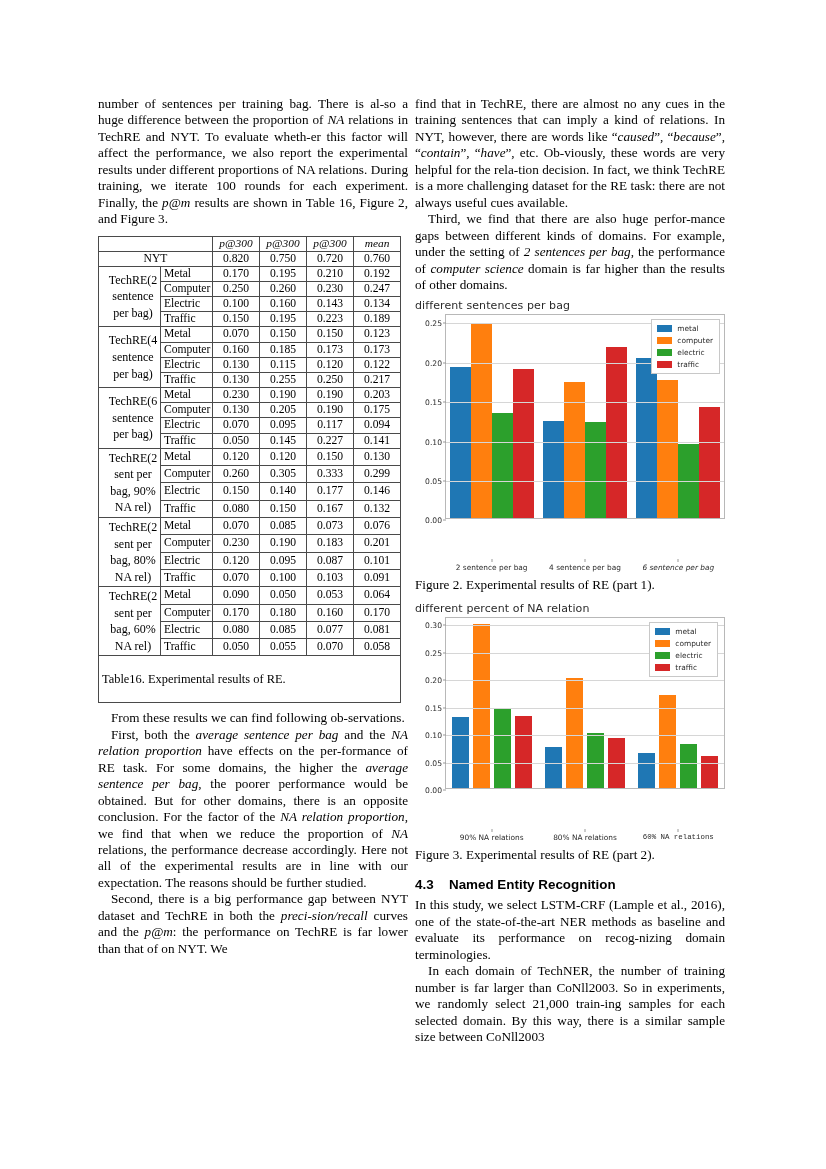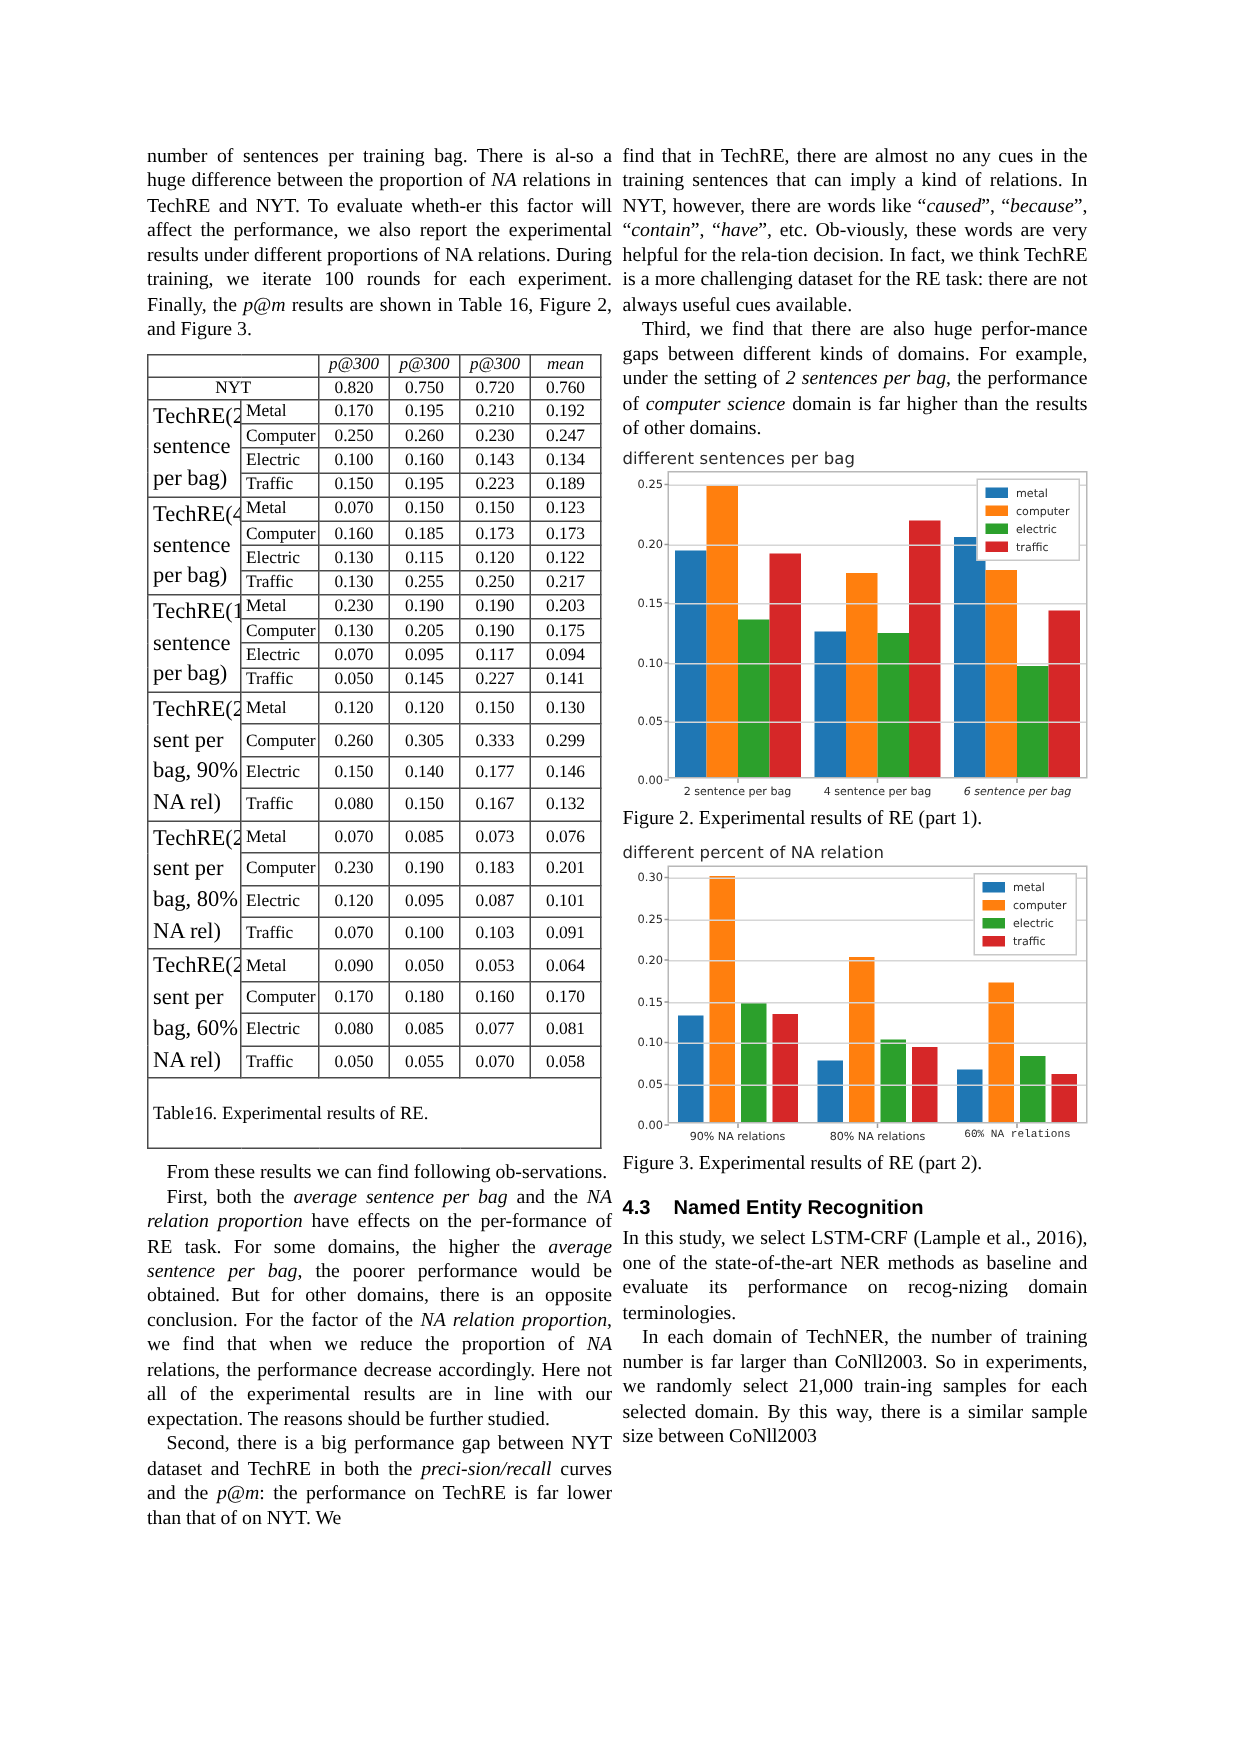--- a/index.html
+++ b/index.html
@@ -64,25 +64,25 @@
     font-style: italic;
     text-align: center;
     font-size: 11.4px;
   }
   .c-group  { width: 62px; position: relative; }
   .c-dom    { width: 52px; }
   .c-num    { width: 47px; text-align: center; }
   td.group-cell {
     padding: 2px 0 2px 1px;
     line-height: 1.38;
-    font-size: 15px;
+    font-size: 12px;
     white-space: normal;
     word-break: keep-all;
     vertical-align: middle;
-    text-align: left;
+    text-align: center;
     overflow: hidden;
   }
   td.group-cell .gl {
     display: block;
     width: 62px;
     overflow: hidden;
     white-space: nowrap;
   }
   td.nyt {
     text-align: center;
@@ -164,20 +164,21 @@
     display: flex;
     position: relative;
   }
   .xlab {
     flex: 1 1 0;
     text-align: center;
     font-size: 7.4px;
     color: #2a2a2a;
     padding-top: 4px;
     white-space: nowrap;
+    margin-top: 40px;
   }
   .xtickmark {
     position: absolute;
     top: 0;
     width: 1px;
     height: 3px;
     background: #9a9a9a;
     transform: translateX(-50%);
   }
   .legend {
@@ -312,21 +313,21 @@
             </tr>
             <tr>
               <td class="c-dom dom">Traffic</td>
               <td class="c-num">0.130</td>
               <td class="c-num">0.255</td>
               <td class="c-num">0.250</td>
               <td class="c-num">0.217</td>
             </tr>
             <tr>
               <td class="group-cell" rowspan="4">
-                <span class="gl">TechRE(1</span>
+                <span class="gl">TechRE(6</span>
                 <span class="gl">sentence</span>
                 <span class="gl">per bag)</span>
               </td>
               <td class="c-dom dom">Metal</td>
               <td class="c-num">0.230</td>
               <td class="c-num">0.190</td>
               <td class="c-num">0.190</td>
               <td class="c-num">0.203</td>
             </tr>
             <tr>

